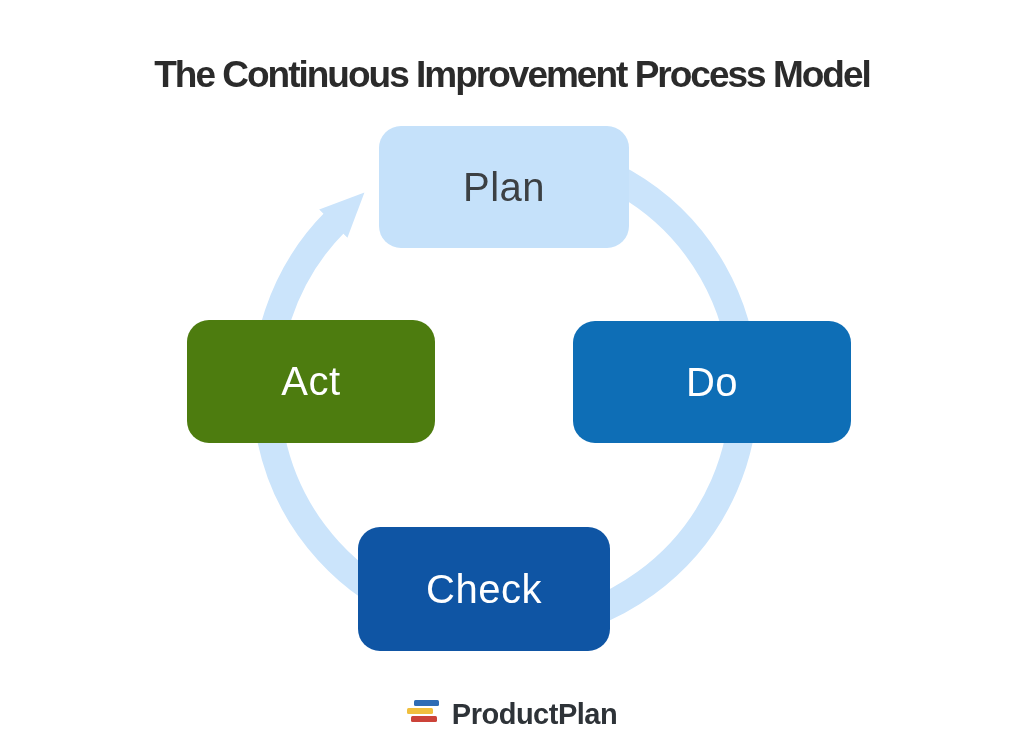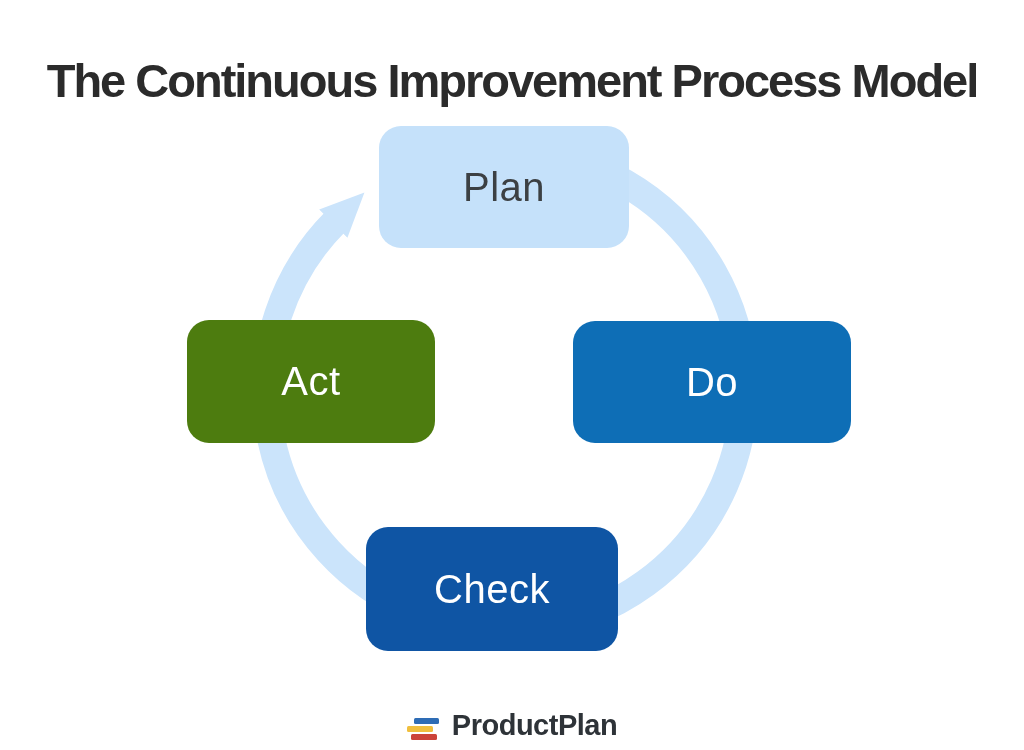--- a/index.html
+++ b/index.html
@@ -1,40 +1,40 @@
 <!DOCTYPE html>
 <html><head>
 <meta charset="utf-8">
 <style>
   html,body{margin:0;padding:0;background:#ffffff;width:1024px;height:750px;overflow:hidden;}
   body{font-family:"Liberation Sans", sans-serif;position:relative;}
   .stage-area{position:absolute;inset:0;}
 
   .page-title{
     position:absolute;top:20px;left:0;width:1024px;height:60px;
-    text-align:center;font-size:47px;font-weight:700;letter-spacing:-2px;
+    text-align:center;font-size:37px;font-weight:700;letter-spacing:-2px;
     color:#2b2b2b;line-height:60px;white-space:nowrap;
   }
 
   .cycle{position:absolute;left:0;top:0;width:1024px;height:750px;}
   svg.ring{position:absolute;left:0;top:0;}
 
   .stage-box{
     position:absolute;border-radius:22px;
     display:flex;align-items:center;justify-content:center;
     font-size:40px;font-weight:400;letter-spacing:0.5px;
   }
   .box-plan {left:379px;top:126px;width:250px;height:122px;}
   .box-do   {left:573px;top:321px;width:278px;height:122px;}
-  .box-check{left:366px;top:527px;width:252px;height:124px;}
+  .box-check{left:358px;top:527px;width:252px;height:124px;}
   .box-act  {left:187px;top:320px;width:248px;height:123px;}
 
   .brand{
     position:absolute;left:0;bottom:10px;width:1024px;height:40px;
-    display:flex;align-items:flex-end;justify-content:center;gap:12px;
+    display:flex;align-items:flex-start;justify-content:center;gap:12px;
   }
   .brand-icon{width:33px;height:22px;display:flex;flex-direction:column;justify-content:space-between;}
   .brand-icon .bar{height:6px;border-radius:1.5px;}
   .bar-top{width:25px;margin-left:7px;}
   .bar-mid{width:26px;margin-left:0;}
   .bar-bot{width:26px;margin-left:4px;}
   .brand-name{font-size:29px;font-weight:700;letter-spacing:-0.5px;color:#2e3338;line-height:29px;}
 </style>
 </head>
 <body>

